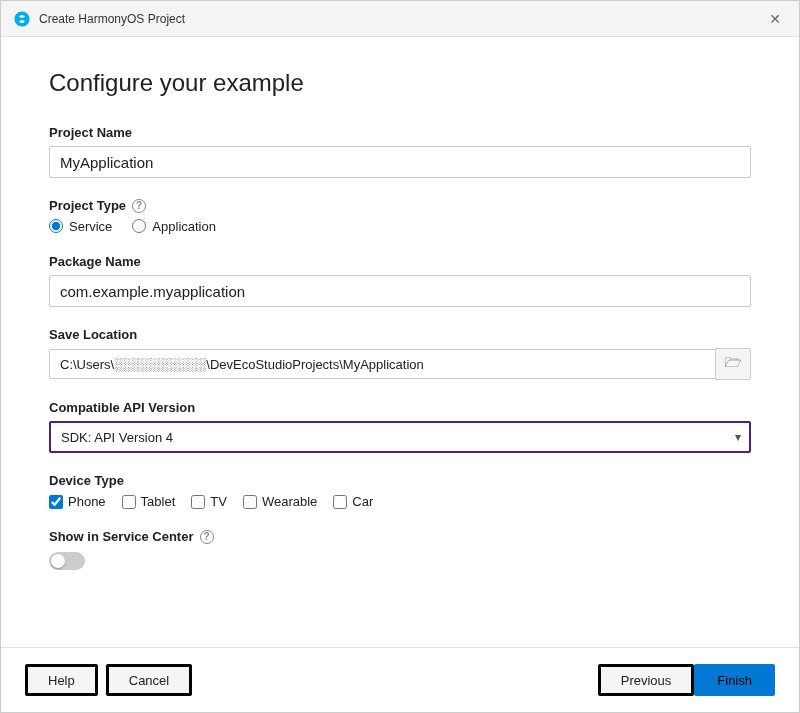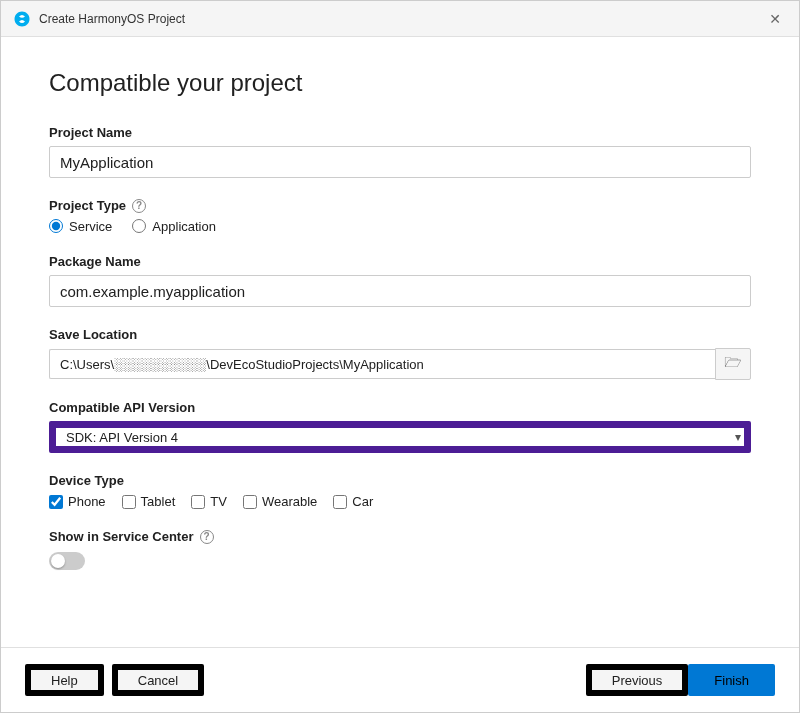--- a/index.html
+++ b/index.html
@@ -149,21 +149,21 @@
       justify-content: center;
       font-size: 14px;
       color: #555;
     }
     .dropdown-wrapper {
       position: relative;
     }
     .dropdown-select {
       width: 100%;
       height: 32px;
-      border: 7px solid #4c1d95;
+      border: 2px solid #4c1d95;
       border-radius: 2px;
       padding: 0 32px 0 10px;
       font-size: 13px;
       color: #212121;
       background: #fff;
       appearance: none;
       -webkit-appearance: none;
       outline: none;
       cursor: pointer;
     }
@@ -236,21 +236,21 @@
     .footer-right {
       margin-left: auto;
       display: flex;
     }
     .btn {
       height: 32px;
       padding: 0 20px;
       border-radius: 2px;
       font-size: 13px;
       cursor: pointer;
-      border: 6px solid #000000;
+      border: 3px solid #000000;
       background: #f5f5f5;
       color: #212121;
       display: flex;
       align-items: center;
       justify-content: center;
       min-width: 72px;
     }
     .btn-primary {
       background: #0078d4;
       color: #000000;
@@ -266,21 +266,21 @@
     <svg class="title-bar-logo" viewBox="0 0 18 18">
       <path d="M9 1.5C4.86 1.5 1.5 4.86 1.5 9S4.86 16.5 9 16.5 16.5 13.14 16.5 9 13.14 1.5 9 1.5z" fill="#00adef"></path>
       <path d="M6 6.5 Q9 3.5 12 6.5 Q9 9 6 6.5z" fill="white"></path>
       <path d="M6 11.5 Q9 8.5 12 11.5 Q9 14.5 6 11.5z" fill="white"></path>
     </svg>
     <span class="title-bar-text">Create HarmonyOS Project</span>
     <span class="title-bar-close">✕</span>
   </div>
 
   <div class="content">
-    <h1 class="page-title">Compatible your project</h1>
+    <h1 class="page-title">Configure your example</h1>
 
     <div class="field-group">
       <div class="field-label">
         <span>Project Name</span>
       </div>
       <input class="text-input" type="text" value="MyApplication" style="">
     </div>
 
     <div class="field-group">
       <div class="field-label">

